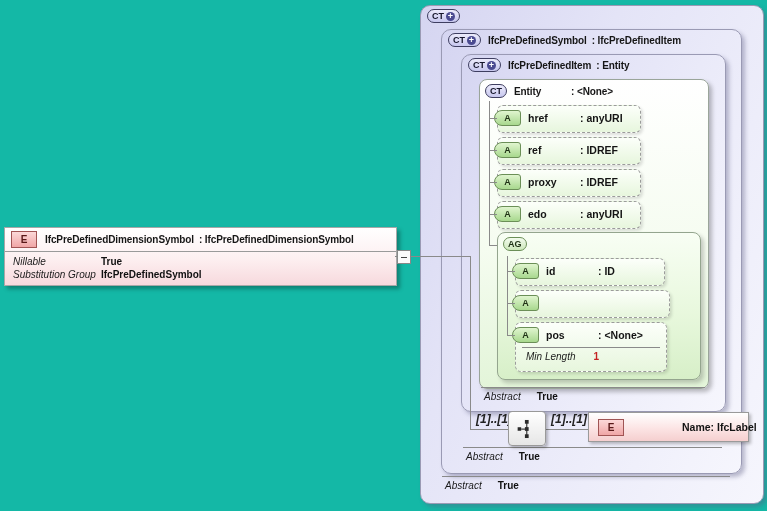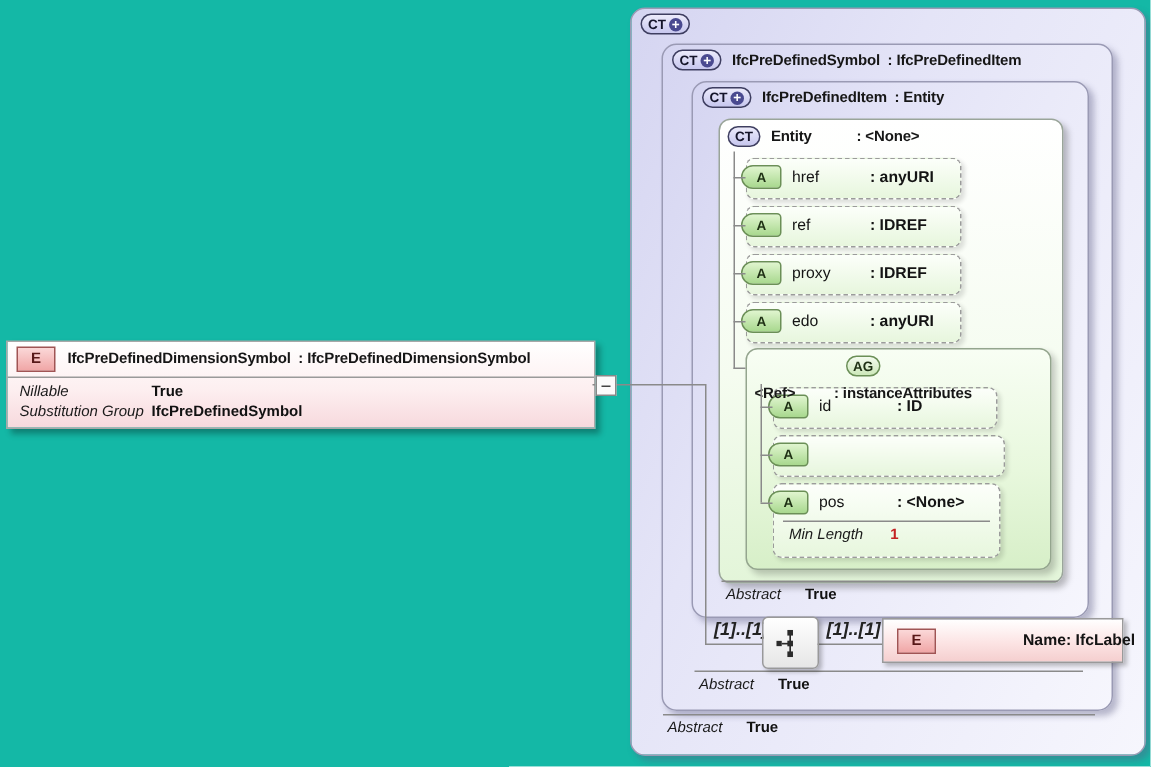--- a/index.html
+++ b/index.html
@@ -47,21 +47,21 @@
             border:1px solid #6b8f57;border-radius:8px;font-size:9px;font-weight:bold;color:#1e3014;line-height:10px;}
 
   
   .attr{position:absolute;border:1px dashed #9b9b9b;border-radius:6px;
         background:linear-gradient(to bottom,#fcfffa,#e7f6dd);
         box-shadow:2px 2px 3px rgba(0,0,0,.12);}
   .attr-row{display:flex;align-items:center;height:24px;padding-left:30px;white-space:nowrap;}
   .badge-a{position:absolute;left:-4px;top:4px;width:25px;height:14px;line-height:14px;text-align:center;
            background:linear-gradient(#e0f5cf,#a8d88e);border:1px solid #6b8f57;
            border-radius:8px 3px 3px 8px;font-size:9px;font-weight:bold;color:#1e3014;}
-  .attr .aname{font-weight:normal;font-size:10.5px;width:52px;flex:none;}
+  .attr .aname{font-weight:bold;font-size:10.5px;width:52px;flex:none;}
   .attr .atype{font-weight:bold;font-size:10.5px;}
   .facet-sep{margin:0 6px;border-top:1px solid #8a8a8a;}
   .facet-row{display:flex;align-items:center;gap:18px;padding:3px 0 0 10px;font-size:10px;text-align:center;}
   .facet-label{font-style:italic;color:#1a1a1a;}
   .facet-value{font-weight:bold;color:#c42222;}
 
   
   .footer{position:absolute;border-top:1px solid #8a8a8a;display:flex;gap:16px;
           padding:3px 2px 0 3px;font-size:10px;z-index:4;}
   .f-label{font-style:italic;color:#1a1a1a;}
@@ -161,23 +161,20 @@
     <span class="badge-a">A</span>
     <div class="attr-row">
         <span class="aname">edo</span>
         <span class="atype">: anyURI</span>
       </div>
   </div>
 
   <div class="agbox" style="left:497px;top:232px;width:202px;height:146px;"></div>
   <div class="hdr" style="left:503px;top:237px;gap:6px;flex-direction:column;">
     <span class="badge-ag">AG</span>
-    <span class="title">
-      <span class="tname" style="display:inline-block;width:48px;">&lt;Ref&gt;</span><span>: instanceAttributes</span>
-    </span>
   </div>
 
   <div class="vline" style="left:507px;top:256px;height:79px;"></div>
   <div class="hline" style="left:507px;top:271px;width:8px;"></div>
   <div class="hline" style="left:507px;top:303px;width:8px;"></div>
   <div class="hline" style="left:507px;top:335px;width:8px;"></div>
 
   <div class="attr" style="left:515px;top:258px;width:148px;height:26px;">
     <span class="badge-a">A</span>
     <div class="attr-row">

